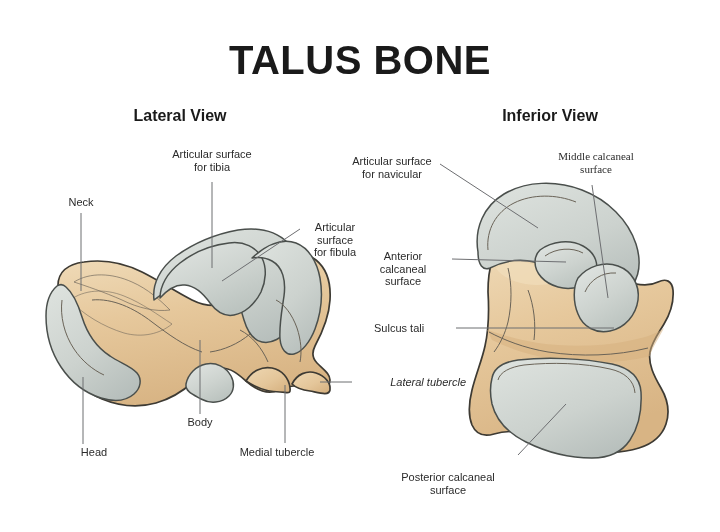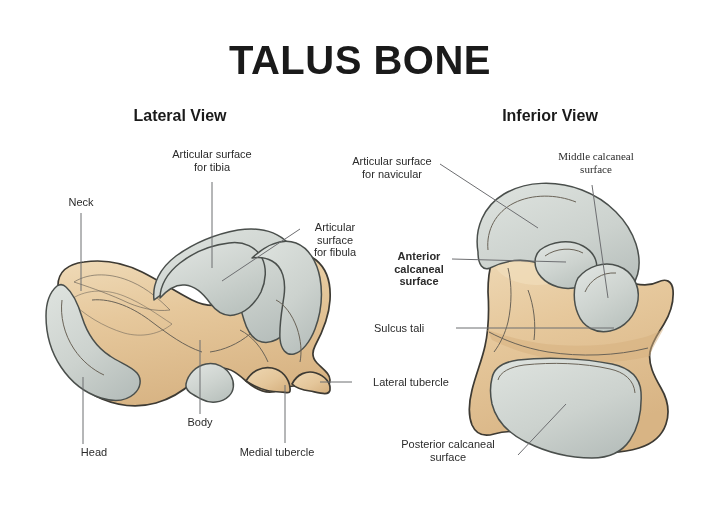--- a/index.html
+++ b/index.html
@@ -45,21 +45,21 @@
 
   .callout {
     position: absolute;
     font-size: 11px;
     line-height: 12.5px;
     color: #2b2b2b;
     white-space: pre-line;
   }
   .callout.c-center { text-align: center; }
   .callout.c-right  { }
-  .callout.c-left   { text-align: center; }
+  .callout.c-left   { text-align: right; font-style: italic; }
 
   svg { display: block; }
   .leader { stroke: #6d6e71; stroke-width: 1; fill: none; }
   .bone-outline { stroke: #3d3a33; stroke-width: 1.7; stroke-linejoin: round; }
   .cart-outline { stroke: #4a4f4c; stroke-width: 1.5; stroke-linejoin: round; }
   .thin { stroke: #6a6357; stroke-width: 1; fill: none; }
 </style>
 </head>
 <body>
 
@@ -294,22 +294,22 @@
   <div class="callout c-center" style="left:224px; top:446px; width:106px;">Medial tubercle</div>
 
   <div class="callout c-left" style="left:356px; top:376px; width:110px;">Lateral tubercle</div>
 
   <div class="callout c-center" style="left:340px; top:155px; width:104px;">Articular surface
 for navicular</div>
 
   <div class="callout c-center" style="left:544px; top:150px; width:104px;font-family:Liberation Serif, serif;">Middle calcaneal
 surface</div>
 
-  <div class="callout c-center" style="left:388px; top:250px; width:62px;font-weight:bold;">Anterior
+  <div class="callout c-center" style="left:372px; top:250px; width:62px;">Anterior
 calcaneal
 surface</div>
 
   <div class="callout c-right" style="left:374px; top:322px; width:78px;">Sulcus tali</div>
 
-  <div class="callout c-center" style="left:382px; top:438px; width:132px;">Posterior calcaneal
+  <div class="callout c-center" style="left:382px; top:471px; width:132px;">Posterior calcaneal
 surface</div>
 
 </div>
 
 </body></html>

